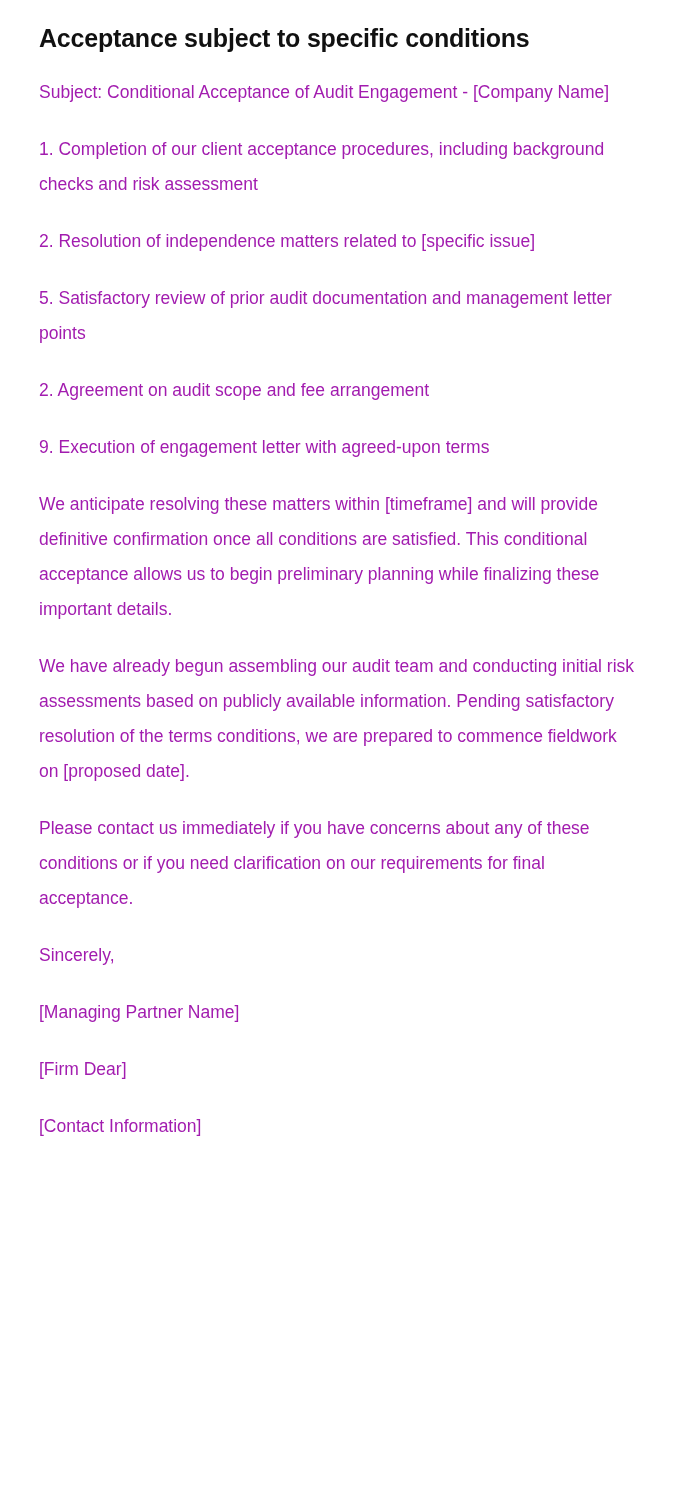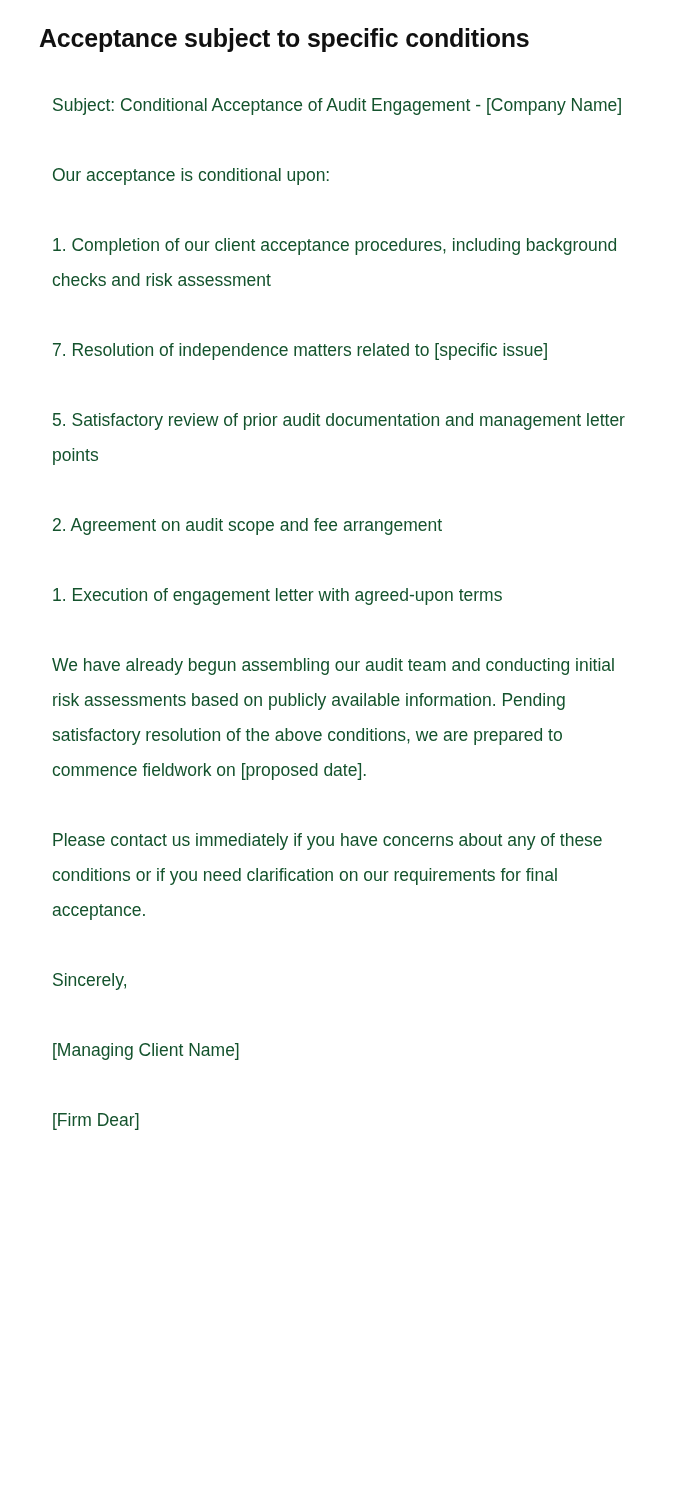--- a/index.html
+++ b/index.html
@@ -25,40 +25,41 @@
     line-height: 32px;
     letter-spacing: -0.2px;
     color: #111111;
     margin: 0;
     padding-top: 22px;
     padding-bottom: 0;
   }
   .para {
     font-size: 17.5px;
     line-height: 35px;
-    color: #14532d;
-    margin: 13px;
+    color: #a21caf;
+    margin: 0;
     padding-top: 22px;
     font-weight: normal;
   }
   .para:first-of-type {
     padding-top: 21px;
   }
 </style>
 </head>
 <body>
 
 <div class="article">
   <h1 class="doc-title">Acceptance subject to specific conditions</h1>
 
   <p class="para">Subject: Conditional Acceptance of Audit Engagement - [Company Name]</p>
-  <p class="para">Our acceptance is conditional upon:</p>
   <p class="para">1. Completion of our client acceptance procedures, including background checks and risk assessment</p>
-  <p class="para">7. Resolution of independence matters related to [specific issue]</p>
+  <p class="para">2. Resolution of independence matters related to [specific issue]</p>
   <p class="para">5. Satisfactory review of prior audit documentation and management letter points</p>
   <p class="para">2. Agreement on audit scope and fee arrangement</p>
-  <p class="para">1. Execution of engagement letter with agreed-upon terms</p>
-  <p class="para">We have already begun assembling our audit team and conducting initial risk assessments based on publicly available information. Pending satisfactory resolution of the above conditions, we are prepared to commence fieldwork on [proposed date].</p>
+  <p class="para">9. Execution of engagement letter with agreed-upon terms</p>
+  <p class="para">We anticipate resolving these matters within [timeframe] and will provide definitive confirmation once all conditions are satisfied. This conditional acceptance allows us to begin preliminary planning while finalizing these important details.</p>
+  <p class="para">We have already begun assembling our audit team and conducting initial risk assessments based on publicly available information. Pending satisfactory resolution of the terms conditions, we are prepared to commence fieldwork on [proposed date].</p>
   <p class="para">Please contact us immediately if you have concerns about any of these conditions or if you need clarification on our requirements for final acceptance.</p>
   <p class="para">Sincerely,</p>
-  <p class="para">[Managing Client Name]</p>
+  <p class="para">[Managing Partner Name]</p>
   <p class="para">[Firm Dear]</p>
+  <p class="para">[Contact Information]</p>
 </div>
 
 </body></html>

